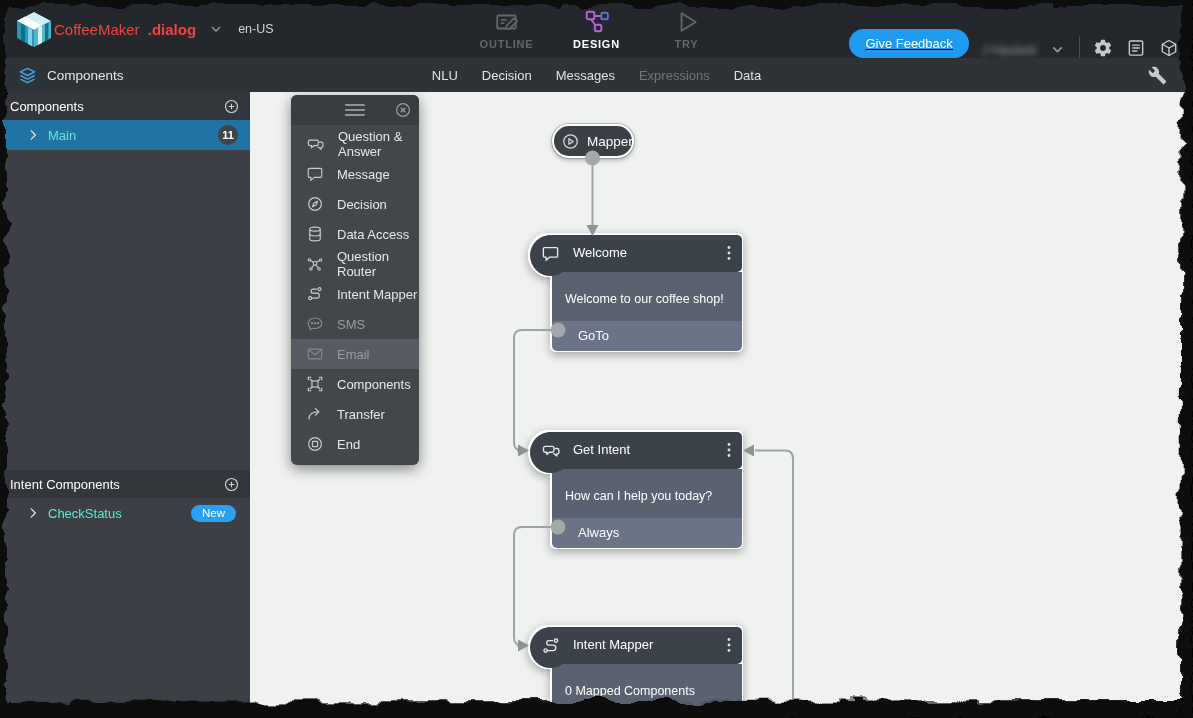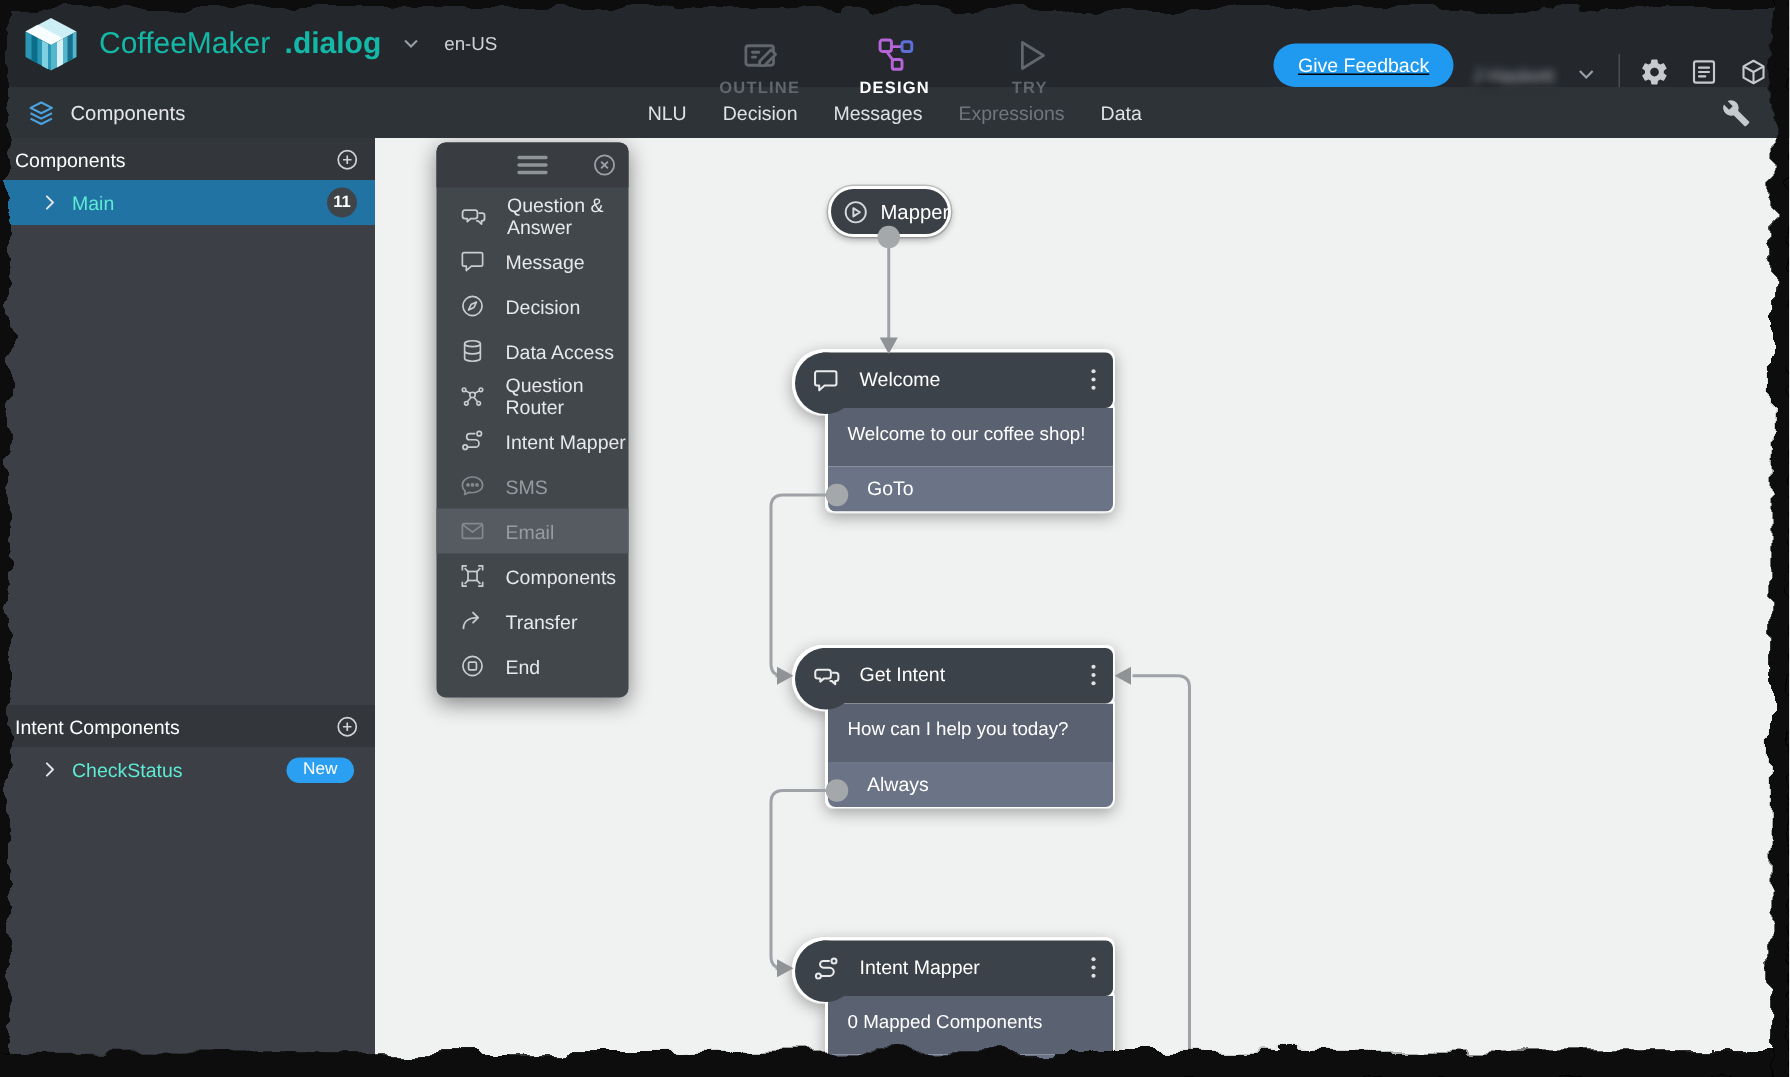--- a/index.html
+++ b/index.html
@@ -6,26 +6,26 @@
   #app {
     position:relative; width:1193px; height:718px; overflow:hidden;
     font-family:"Liberation Sans", sans-serif; background:#f0f1f1;
     -webkit-font-smoothing:antialiased;
   }
   svg { display:block; }
 
   
   .topbar { position:absolute; left:0; top:0; width:100%; height:58px; background:#24282d; display:flex; align-items:center; z-index:20; }
   .logo { margin-left:14px; }
-  .app-title { margin-left:12px; color:#14b8a6; font-size:20px; white-space:nowrap; }
+  .app-title { margin-left:0; color:#ef4444; font-size:15px; white-space:nowrap; }
   .app-title .t1 { font-weight:400; }
   .app-title .t2 { font-weight:700; margin-left:4px; }
   .title-chev { margin-left:12px; color:#9aa0a5; }
   .locale { margin-left:14px; color:#cfd3d6; font-size:12.5px; }
-  .top-tabs { position:absolute; left:50%; top:15px; height:58px; transform:translateX(-50%); display:flex; gap:28px; align-items:center; }
+  .top-tabs { position:absolute; left:50%; top:0; height:58px; transform:translateX(-50%); display:flex; gap:28px; align-items:center; }
   .top-tab { display:flex; flex-direction:column; align-items:center; gap:3px; color:#61666c; font-size:11px; letter-spacing:0.8px; font-weight:700; cursor:pointer; min-width:62px; }
   .top-tab.active { color:#fff; }
   .top-right { position:absolute; right:14px; top:0; height:58px; display:flex; align-items:flex-end; gap:13px;text-decoration:underline; }
   .feedback-btn { background:#1f9af0; color:#fff; border:none; border-radius:15px; height:29px; padding:0 16px; font-size:13px; font-family:inherit; cursor:pointer; }
   .user-name { color:#a7abaf; font-size:13px; filter:blur(3px); user-select:none; }
   .user-chev { color:#9aa0a5; }
   .top-divider { width:1px; height:22px; background:#4a4f54; }
   .top-icon { color:#c7cacd; cursor:pointer; display:flex; }
 
   
@@ -73,21 +73,21 @@
   .fnode { position:absolute; width:212px; z-index:2;
     filter: drop-shadow(1.5px 0 0 #fff) drop-shadow(-1.5px 0 0 #fff) drop-shadow(0 1.5px 0 #fff) drop-shadow(0 -1.5px 0 #fff) drop-shadow(0 3px 5px rgba(70,70,70,.45));
   }
   .fnode-header { position:relative; height:37px; z-index:2; cursor:pointer; }
   .fnode-header .cap { position:absolute; left:0; top:0; width:41px; height:41px; border-radius:50%; background:#3c4249; }
   .fnode-header .bar { position:absolute; left:18px; right:0; top:0; height:37px; background:#3c4249; border-radius:0 5px 5px 0; }
   .fnode-header .hic { position:absolute; left:11px; top:9px; color:#e8eaec; }
   .fnode-header .htitle { position:absolute; left:43px; top:10px; color:#fff; font-size:13px; font-weight:500; }
   .fnode-header .kebab { position:absolute; right:6px; top:9px; color:#dfe2e5; cursor:pointer; }
   .fnode-rows { position:relative; margin-left:22px; z-index:1; border-radius:0 0 5px 5px; overflow:hidden; }
-  .fnode-msg { background:#5a6272; color:#fff; font-size:12.5px; padding:10px 10px 14px 13px; line-height:15px; }
+  .fnode-msg { background:#5a6272; color:#fff; font-size:12.5px; padding:20px 10px 14px 13px; line-height:15px; }
   .fnode-row { background:#6b7486; color:#fff; font-size:13px; height:30px; line-height:30px; padding-left:26px; cursor:pointer; }
 
   .start-node { position:absolute; left:302px; top:32px; width:82px; height:34px; box-sizing:border-box; background:#3a4046; border:2.5px solid #fff; border-radius:18px; box-shadow:0 0 0 1px rgba(0,0,0,.18), 0 2px 5px rgba(0,0,0,.3); display:flex; align-items:center; padding-left:7px; gap:7px; color:#fff; font-size:13.5px; cursor:pointer; z-index:2; }
   .start-node .ic { color:#d6d9db; display:flex; }
 
   
   .torn { position:absolute; left:0; top:0; z-index:60; pointer-events:none; }
 </style>
 </head>
 <body>

